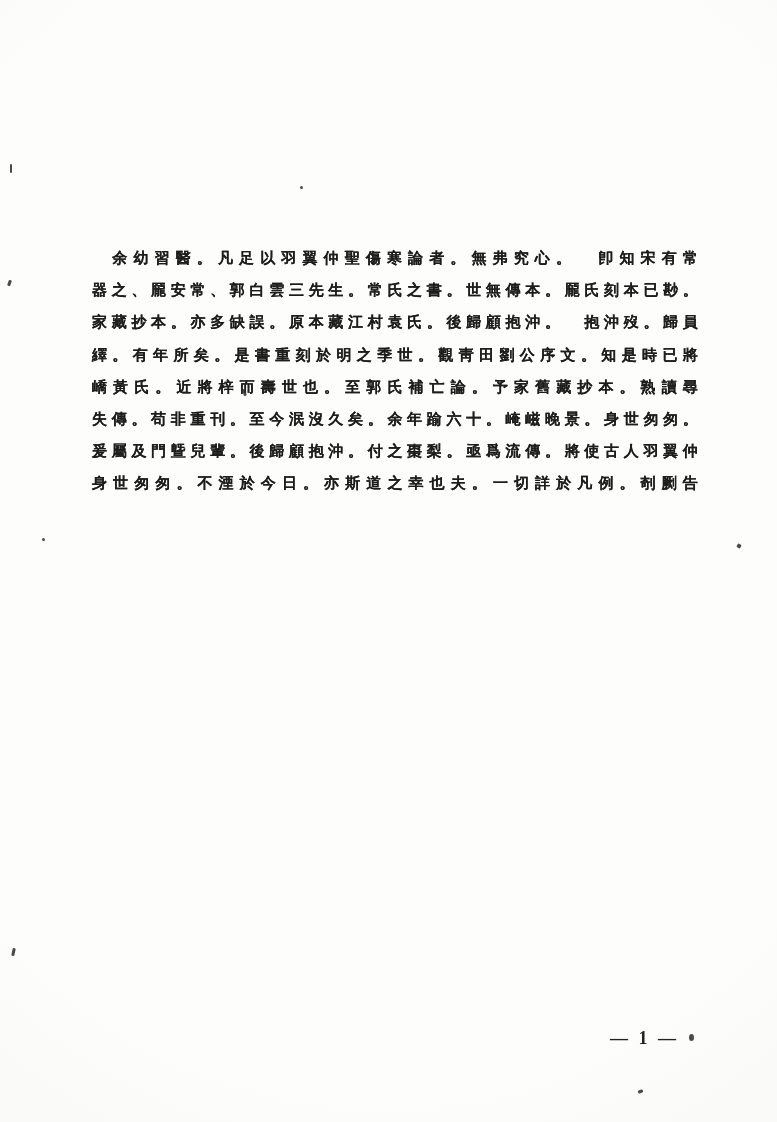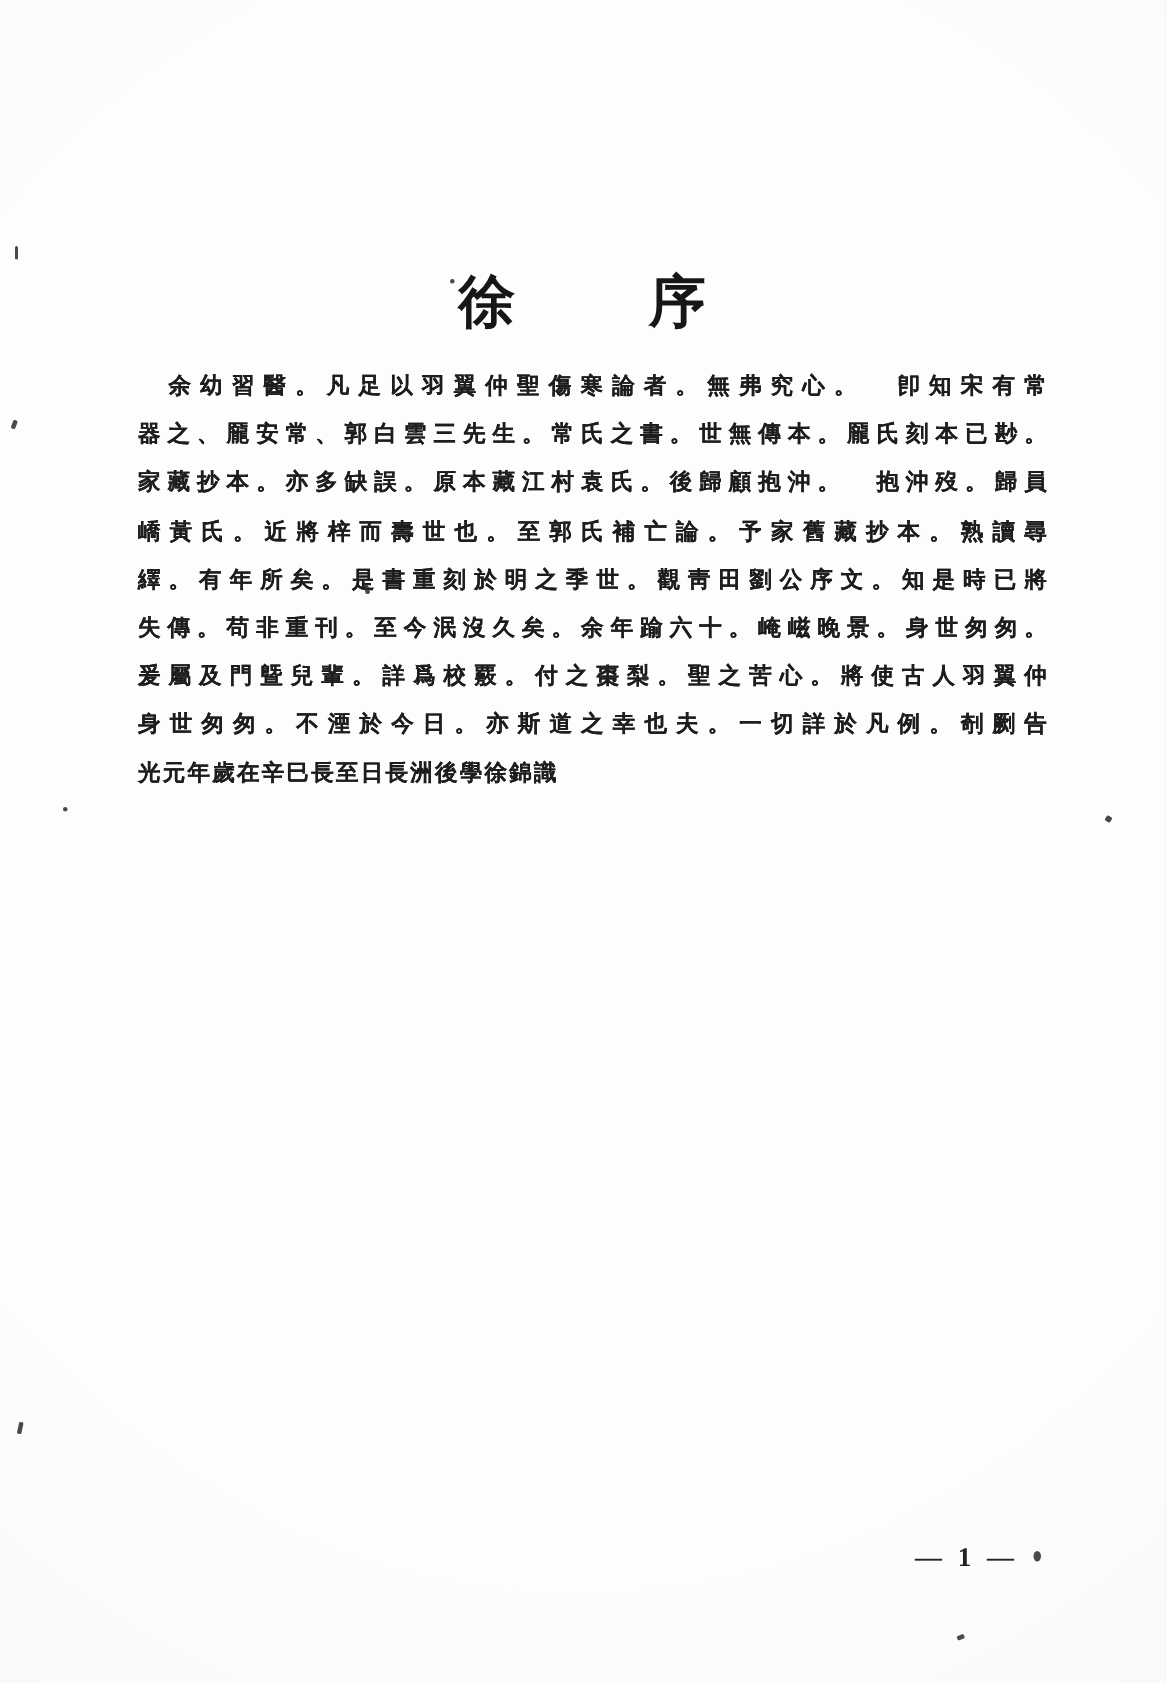--- a/index.html
+++ b/index.html
@@ -66,34 +66,30 @@
     border-radius:50%;
     opacity:.85;
   }
   .speck.tick{border-radius:1px;}
 </style>
 </head>
 <body>
 
 <div class="page">
 
-  <div class="title">
-    <span class="tchar">徐</span><span class="tgap"></span><span class="tchar">序</span>
-  </div>
 
   <div class="body-block">
     <div class="bline first">余幼習醫。凡足以羽翼仲聖傷寒論者。無弗究心。　卽知宋有常</div>
     <div class="bline">器之、龎安常、郭白雲三先生。常氏之書。世無傳本。龎氏刻本已尠。</div>
     <div class="bline">家藏抄本。亦多缺誤。原本藏江村袁氏。後歸顧抱沖。　抱沖歿。歸員</div>
+    <div class="bline">繹。有年所矣。是書重刻於明之季世。觀靑田劉公序文。知是時已將</div>
     <div class="bline">嶠黃氏。近將梓而壽世也。至郭氏補亡論。予家舊藏抄本。熟讀尋</div>
-    <div class="bline">繹。有年所矣。是書重刻於明之季世。觀靑田劉公序文。知是時已將</div>
     <div class="bline">失傳。苟非重刊。至今泯沒久矣。余年踰六十。崦嵫晚景。身世匆匆。</div>
-    <div class="bline">爰屬及門曁兒輩。詳爲校覈。付之棗梨。聖之苦心。將使古人羽翼仲</div>
+    <div class="bline">爰屬及門曁兒輩。後歸顧抱沖。付之棗梨。亟爲流傳。將使古人羽翼仲</div>
     <div class="bline">身世匆匆。不湮於今日。亦斯道之幸也夫。一切詳於凡例。剞劂告</div>
-    <div class="bline last">光元年歲在辛巳長至日長洲後學徐錦識</div>
   </div>
 
   <div class="pageno">— 1 —</div>
 
   <span class="speck tick" style="left:10px;top:164px;width:2px;height:9px;"></span>
   <span class="speck" style="left:300px;top:186px;width:3px;height:3px;"></span>
   <span class="speck tick" style="left:8px;top:280px;width:3px;height:6px;transform:rotate(20deg);"></span>
   <span class="speck tick" style="left:243px;top:389px;width:3px;height:7px;transform:rotate(-15deg);"></span>
   <span class="speck" style="left:428px;top:450px;width:4px;height:4px;"></span>
   <span class="speck" style="left:42px;top:538px;width:3px;height:3px;"></span>

